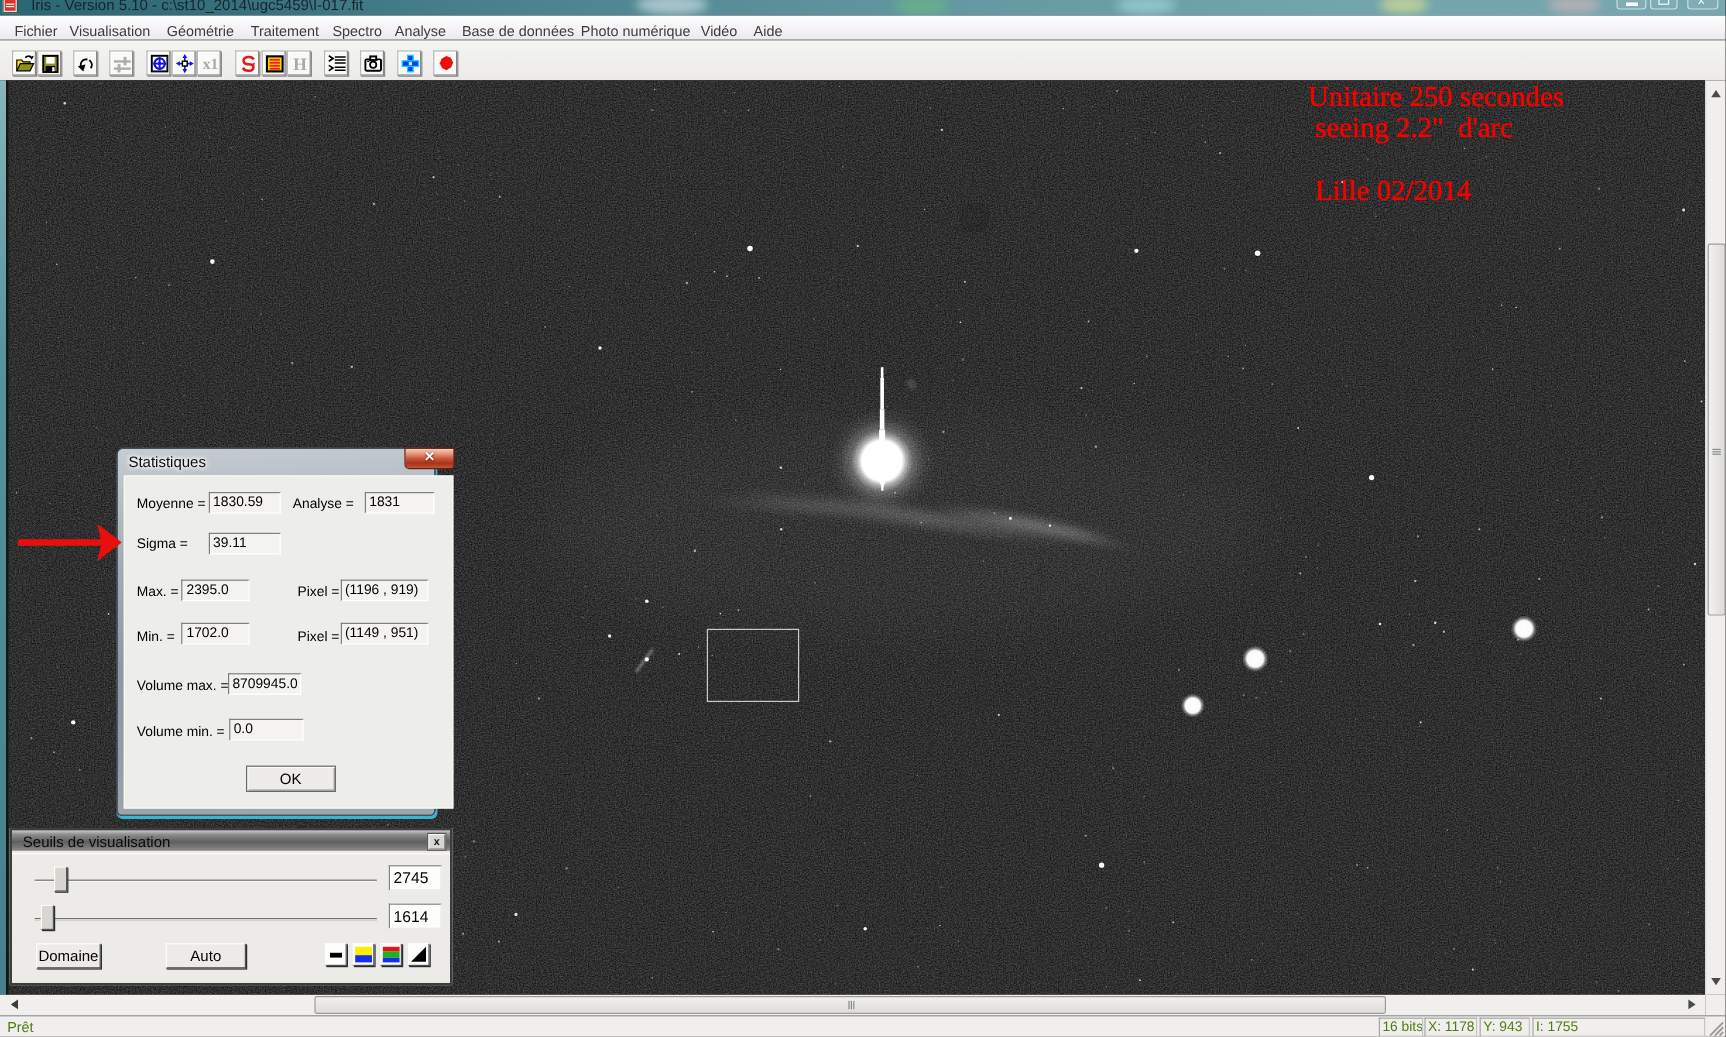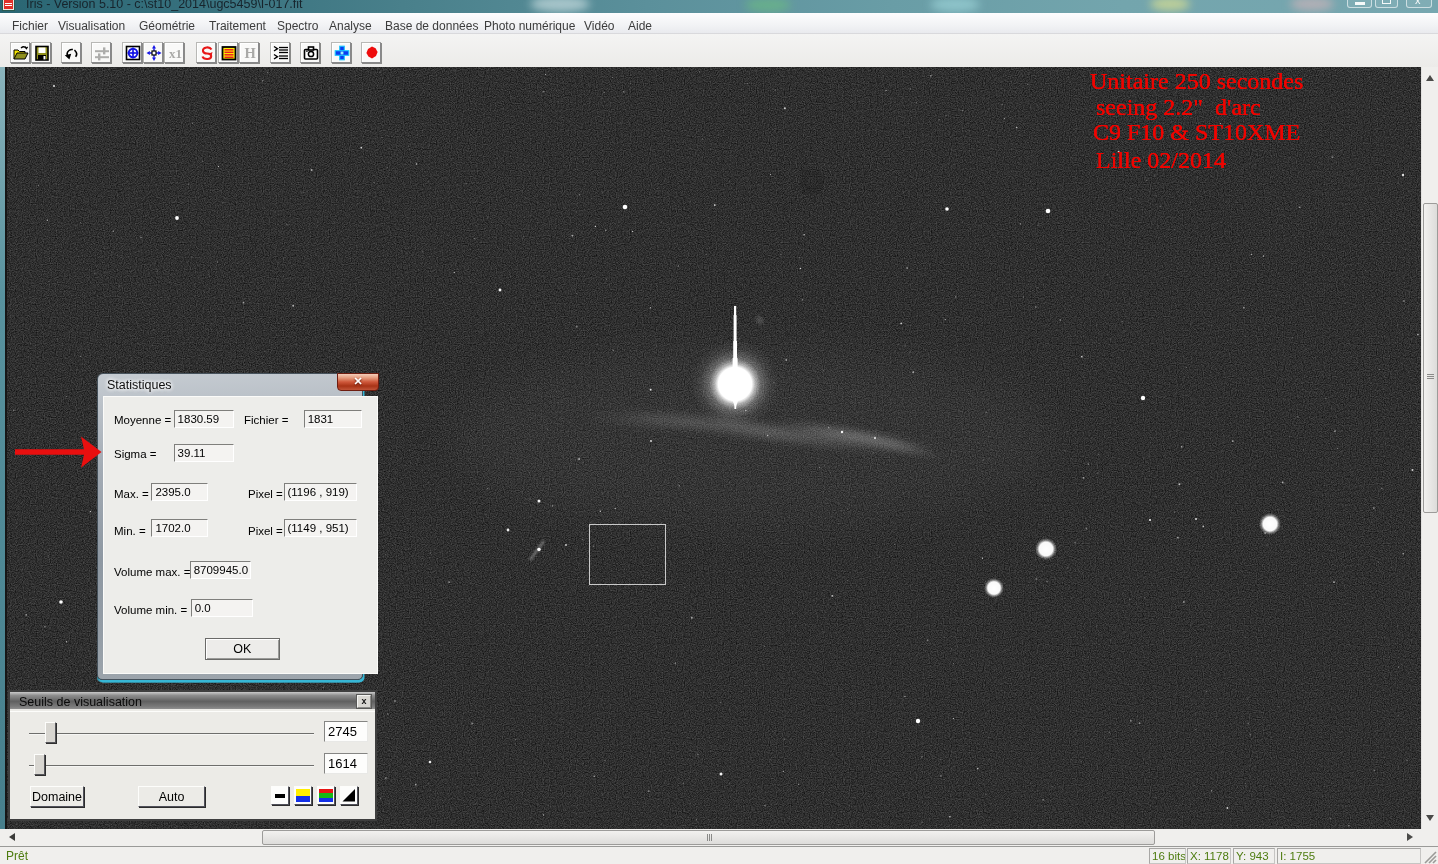--- a/index.html
+++ b/index.html
@@ -702,31 +702,30 @@
 <rect x="871.9" y="489.2" width="1" height="1" fill="#e8e8e8" opacity="0.24"></rect>
 <rect x="209.9" y="194.5" width="1" height="1" fill="#e8e8e8" opacity="0.43"></rect>
 <rect x="431.2" y="432.4" width="1" height="1" fill="#e8e8e8" opacity="0.22"></rect>
 <rect x="87.5" y="205.7" width="1" height="1" fill="#e8e8e8" opacity="0.41"></rect>
 <rect x="978.0" y="514.2" width="1" height="1" fill="#e8e8e8" opacity="0.3"></rect>
 <rect x="582.5" y="457.5" width="76" height="60" fill="none" stroke="#c9c9c9" stroke-width="1"></rect>
 </svg>
 <div id="ann">
 <div style="position:absolute;left:1083px;top:1.4px;">Unitaire 250 secondes</div>
 <div style="position:absolute;left:1089px;top:27.4px;">seeing 2.2"  d'arc</div>
-<div style="position:absolute;left:1086px;top:51.9px;">C9 F10 &amp; ST10XME</div>
 <div style="position:absolute;left:1089px;top:80.4px;">Lille 02/2014</div>
 </div>
 </div>
 <div class="abs" id="dlg">
 <div class="cap">Statistiques</div>
 <div id="dlgX">✕</div>
 <div id="dlgC">
 <div class="lb" style="left:10px;top:17px;">Moyenne =</div>
 <div class="bx" style="left:69.6px;top:13px;width:60px;">1830.59</div>
-<div class="lb" style="left:140px;top:17px;">Fichier =</div>
+<div class="lb" style="left:140px;top:17px;">Analyse =</div>
 <div class="bx" style="left:199.7px;top:13px;width:58px;">1831</div>
 <div class="lb" style="left:10px;top:51px;">Sigma =</div>
 <div class="bx" style="left:69.6px;top:46.7px;width:60px;">39.11</div>
 <div class="lb" style="left:10px;top:90.5px;">Max. =</div>
 <div class="bx" style="left:47.4px;top:85.5px;width:57px;">2395.0</div>
 <div class="lb" style="left:144px;top:90.5px;">Pixel =</div>
 <div class="bx" style="left:179.5px;top:85.5px;width:73px;">(1196 , 919)</div>
 <div class="lb" style="left:10px;top:128px;">Min. =</div>
 <div class="bx" style="left:47.4px;top:121.8px;width:57px;">1702.0</div>
 <div class="lb" style="left:144px;top:128px;">Pixel =</div>

